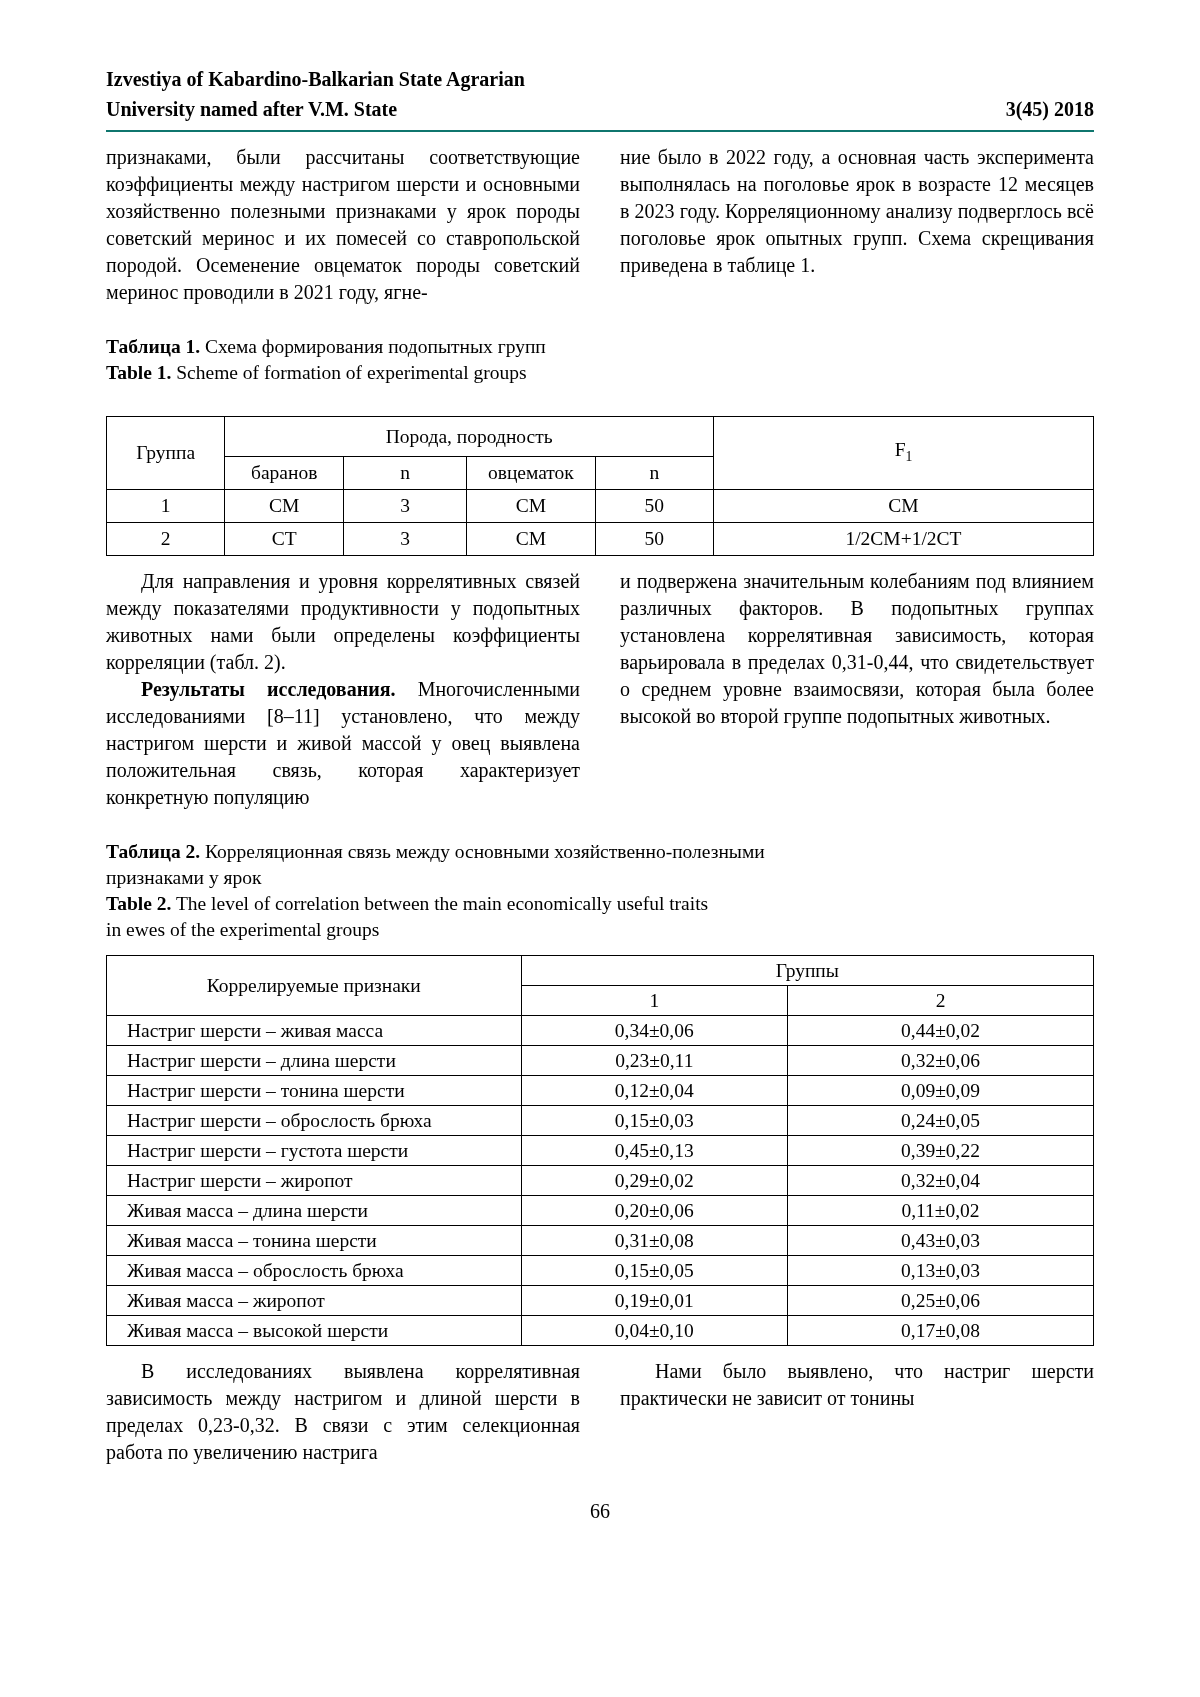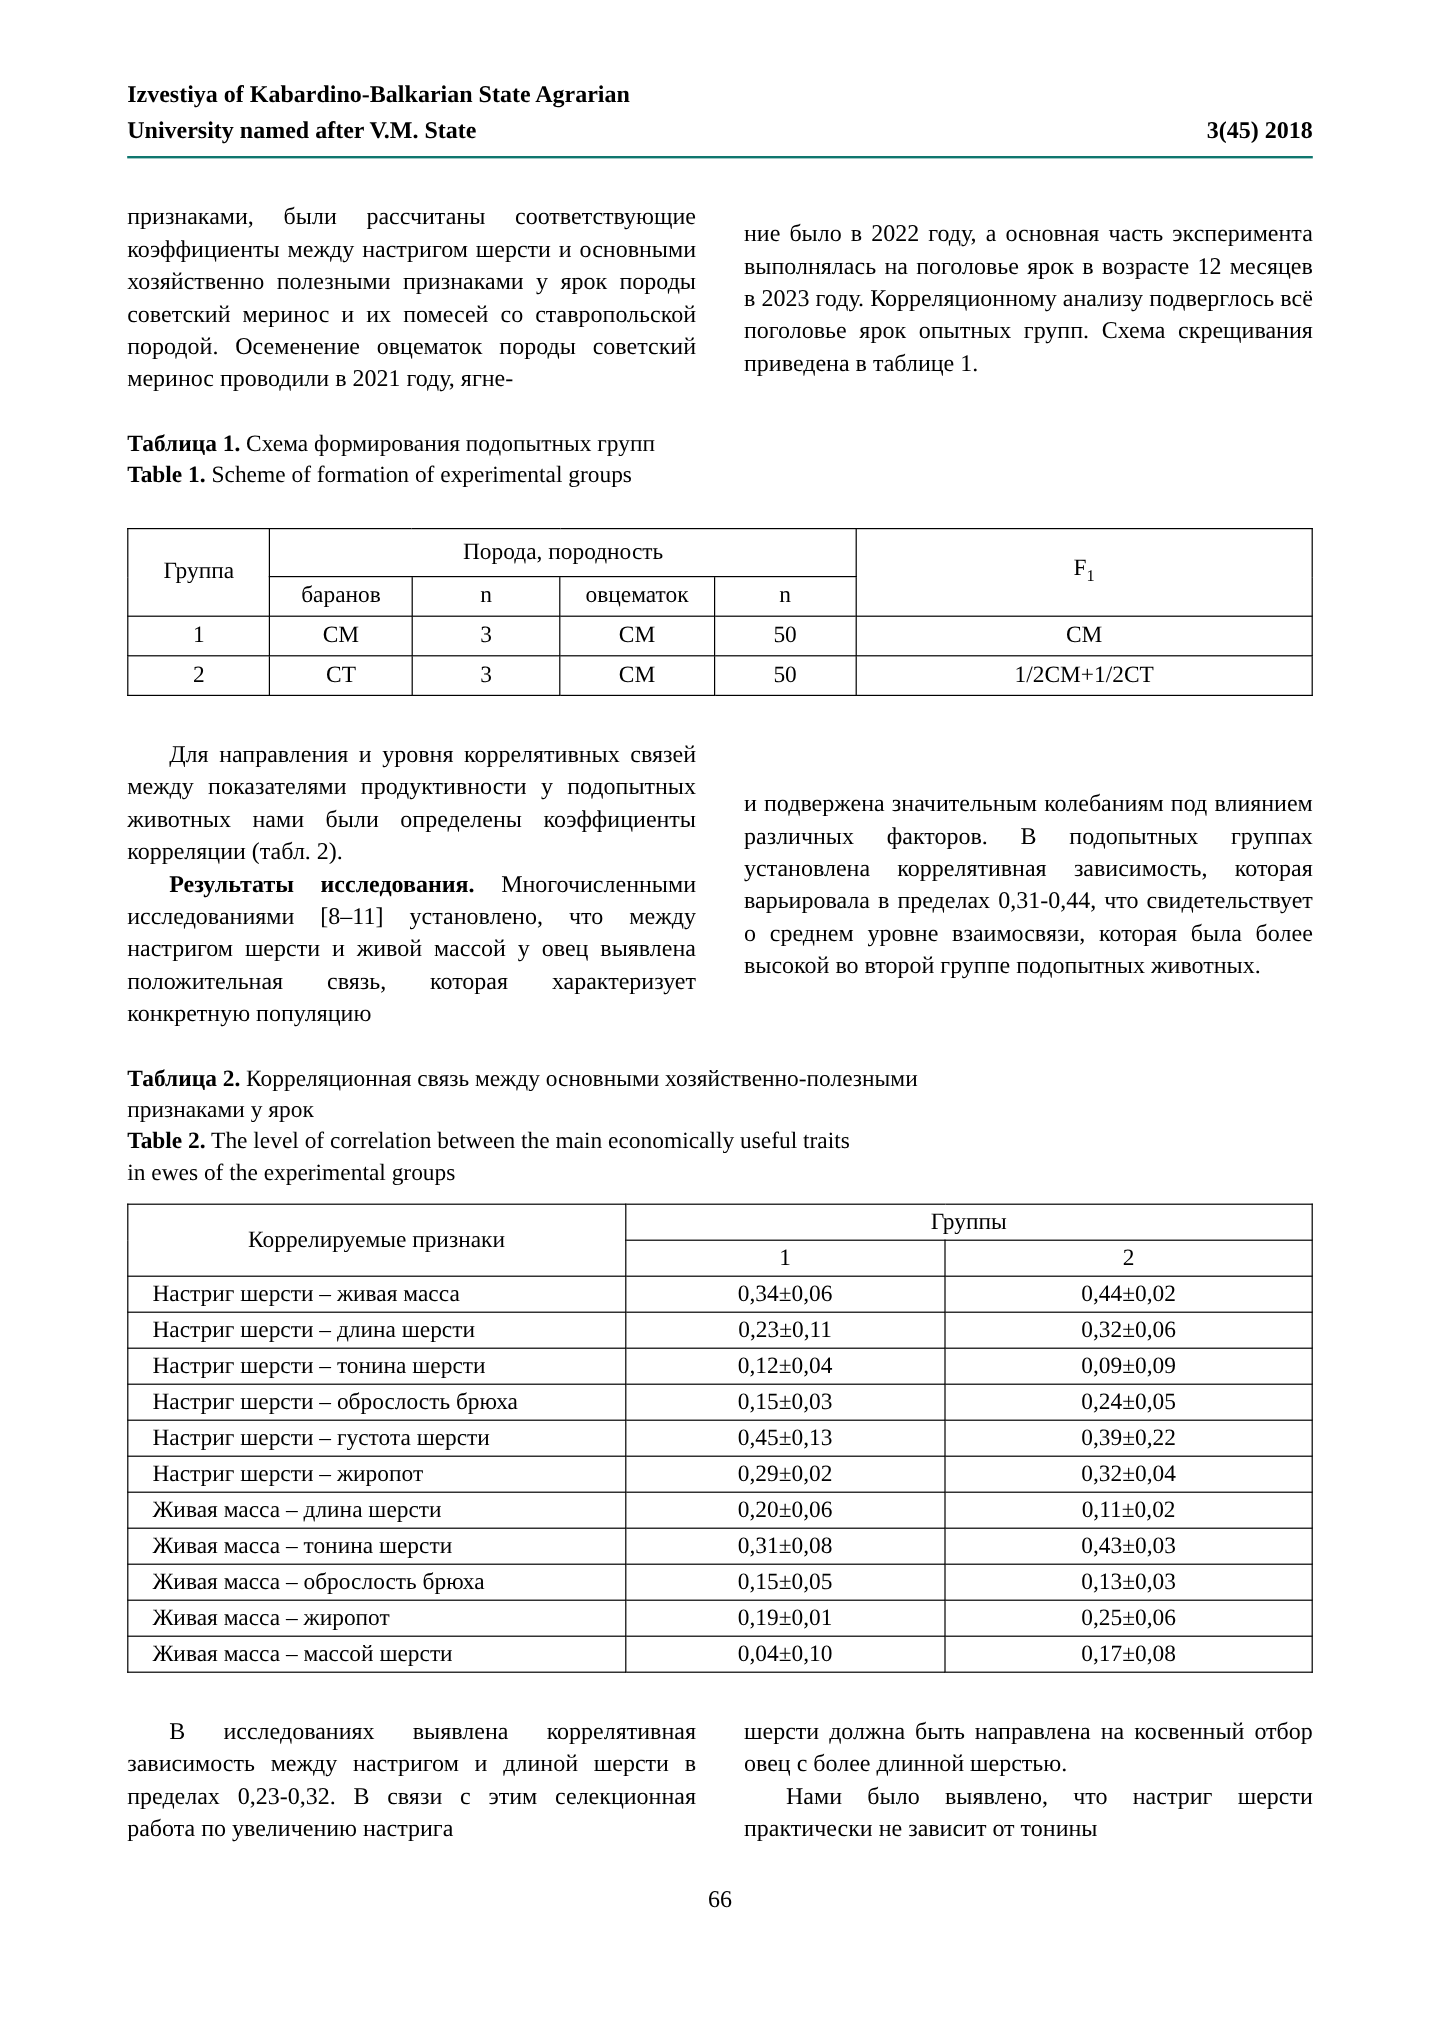--- a/index.html
+++ b/index.html
@@ -18,21 +18,21 @@
     display: flex;
     justify-content: space-between;
     align-items: flex-end;
     padding-bottom: 6px;
     border-bottom: 2px solid #0f766e;
   }
   .journal { font-weight: bold; font-size: 20px; line-height: 30px; }
   .issue { font-weight: bold; font-size: 20px; line-height: 30px; white-space: nowrap; }
 
   
-  .twocol { display: flex; gap: 40px; margin-top: 36px; align-items: center; }
+  .twocol { display: flex; gap: 40px; margin-top: 12px; }
   .col {
     flex: 1;
     min-width: 0;
     font-size: 20px;
     line-height: 27px;
     text-align: justify;
   }
   .col p { margin: 0; }
   .col p.ind { text-indent: 35px; }
 
@@ -212,33 +212,32 @@
         <td class="lbl">Живая масса – оброслость брюха</td>
         <td>0,15±0,05</td>
         <td>0,13±0,03</td>
       </tr>
       <tr>
         <td class="lbl">Живая масса – жиропот</td>
         <td>0,19±0,01</td>
         <td>0,25±0,06</td>
       </tr>
       <tr>
-        <td class="lbl">Живая масса – массой шерсти</td>
+        <td class="lbl">Живая масса – высокой шерсти</td>
         <td>0,04±0,10</td>
         <td>0,17±0,08</td>
       </tr>
     </tbody>
   </table>
 
   <div class="twocol">
     <div class="col">
       <p class="ind">В исследованиях выявлена коррелятивная зависимость между настригом и длиной шерсти в пределах 0,23-0,32. В связи с этим селекционная работа по увеличению настрига</p>
     </div>
     <div class="col">
-      <p>шерсти должна быть направлена на косвенный отбор овец с более длинной шерстью.</p>
       <p class="ind">Нами было выявлено, что настриг шерсти практически не зависит от тонины</p>
     </div>
   </div>
 
   <div class="footer">
     <span>66</span>
   </div>
 
 </div>
 

